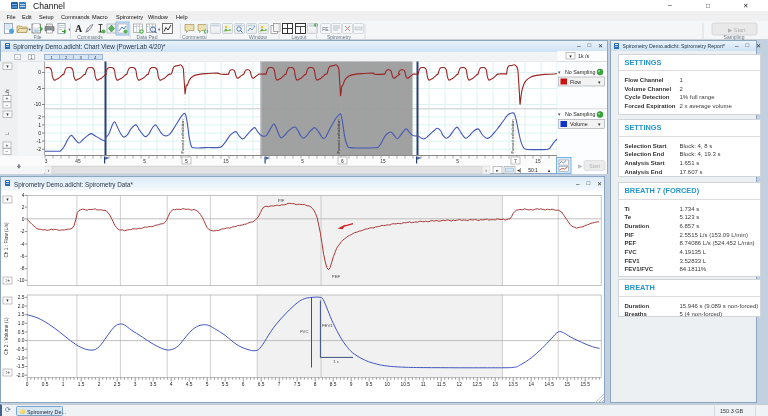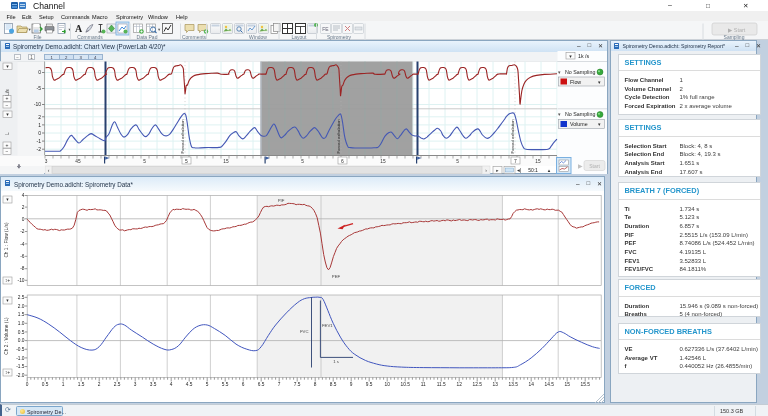--- a/index.html
+++ b/index.html
@@ -796,36 +796,26 @@
       <div style="position:absolute;left:6px;top:57.3px;font-size:6px;font-weight:bold;color:#333;white-space:nowrap">PEF</div>
       <div style="position:absolute;left:61px;top:57.3px;font-size:6px;color:#3c3c3c;white-space:nowrap">8.74086 L/s (524.452 L/min)</div>
       <div style="position:absolute;left:6px;top:66.0px;font-size:6px;font-weight:bold;color:#333;white-space:nowrap">FVC</div>
       <div style="position:absolute;left:61px;top:66.0px;font-size:6px;color:#3c3c3c;white-space:nowrap">4.19135 L</div>
       <div style="position:absolute;left:6px;top:74.7px;font-size:6px;font-weight:bold;color:#333;white-space:nowrap">FEV1</div>
       <div style="position:absolute;left:61px;top:74.7px;font-size:6px;color:#3c3c3c;white-space:nowrap">3.52833 L</div>
       <div style="position:absolute;left:6px;top:83.4px;font-size:6px;font-weight:bold;color:#333;white-space:nowrap">FEV1/FVC</div>
       <div style="position:absolute;left:61px;top:83.4px;font-size:6px;color:#3c3c3c;white-space:nowrap">84.1811%</div>
     </div>
     <div style="position:absolute;left:7px;top:238px;width:143px;height:38px;background:#fff;border:1px solid #d0d5da">
-      <div style="position:absolute;left:6px;top:3px;font-size:7.4px;font-weight:bold;color:#2596cc">FORCED</div>
+      <div style="position:absolute;left:6px;top:3px;font-size:7.4px;font-weight:bold;color:#2596cc">BREATH</div>
       <div style="position:absolute;left:0;top:15.5px;width:100%;border-top:1px solid #dcdcdc"></div>
       <div style="position:absolute;left:6px;top:22.5px;font-size:6px;font-weight:bold;color:#333;white-space:nowrap">Duration</div>
       <div style="position:absolute;left:61px;top:22.5px;font-size:6px;color:#3c3c3c;white-space:nowrap">15.946 s (9.089 s non-forced)</div>
       <div style="position:absolute;left:6px;top:31.2px;font-size:6px;font-weight:bold;color:#333;white-space:nowrap">Breaths</div>
       <div style="position:absolute;left:61px;top:31.2px;font-size:6px;color:#3c3c3c;white-space:nowrap">5 (4 non-forced)</div>
-    </div>
-    <div style="position:absolute;left:7px;top:281.5px;width:143px;height:51px;background:#fff;border:1px solid #d0d5da">
-      <div style="position:absolute;left:6px;top:3px;font-size:7.4px;font-weight:bold;color:#2596cc">NON-FORCED BREATHS</div>
-      <div style="position:absolute;left:0;top:15.5px;width:100%;border-top:1px solid #dcdcdc"></div>
-      <div style="position:absolute;left:6px;top:22.5px;font-size:6px;font-weight:bold;color:#333;white-space:nowrap">VE</div>
-      <div style="position:absolute;left:61px;top:22.5px;font-size:6px;color:#3c3c3c;white-space:nowrap">0.627336 L/s (37.6402 L/min)</div>
-      <div style="position:absolute;left:6px;top:31.2px;font-size:6px;font-weight:bold;color:#333;white-space:nowrap">Average VT</div>
-      <div style="position:absolute;left:61px;top:31.2px;font-size:6px;color:#3c3c3c;white-space:nowrap">1.42546 L</div>
-      <div style="position:absolute;left:6px;top:39.9px;font-size:6px;font-weight:bold;color:#333;white-space:nowrap">f</div>
-      <div style="position:absolute;left:61px;top:39.9px;font-size:6px;color:#3c3c3c;white-space:nowrap">0.440052 Hz (26.4855/min)</div>
     </div>
 </div>
 
 <div class="abs" style="left:0;top:404px;width:768px;height:12px;background:#f0f3f6;border-top:1px solid #c3ccd4;border-left:2px solid #44628c">
   <div class="abs" style="left:3px;top:1px;font-size:7px;color:#5a7a9a">⟳</div>
   <div class="abs" style="left:14px;top:1px;width:47px;height:9.5px;background:#d6e7f5;border:1px solid #7aa6cc;border-radius:1.5px">
     <div class="abs" style="left:3px;top:2px;width:5px;height:5px;border-radius:50%;background:radial-gradient(circle at 35% 35%,#ffe98a,#e8b93a)"></div>
     <div class="abs" style="left:10px;top:1.5px;font-size:5.4px;color:#223;white-space:nowrap">Spirometry De...</div>
   </div>
   <div class="abs" style="left:712px;top:1px;width:1px;height:10px;background:#d4dce2"></div>

